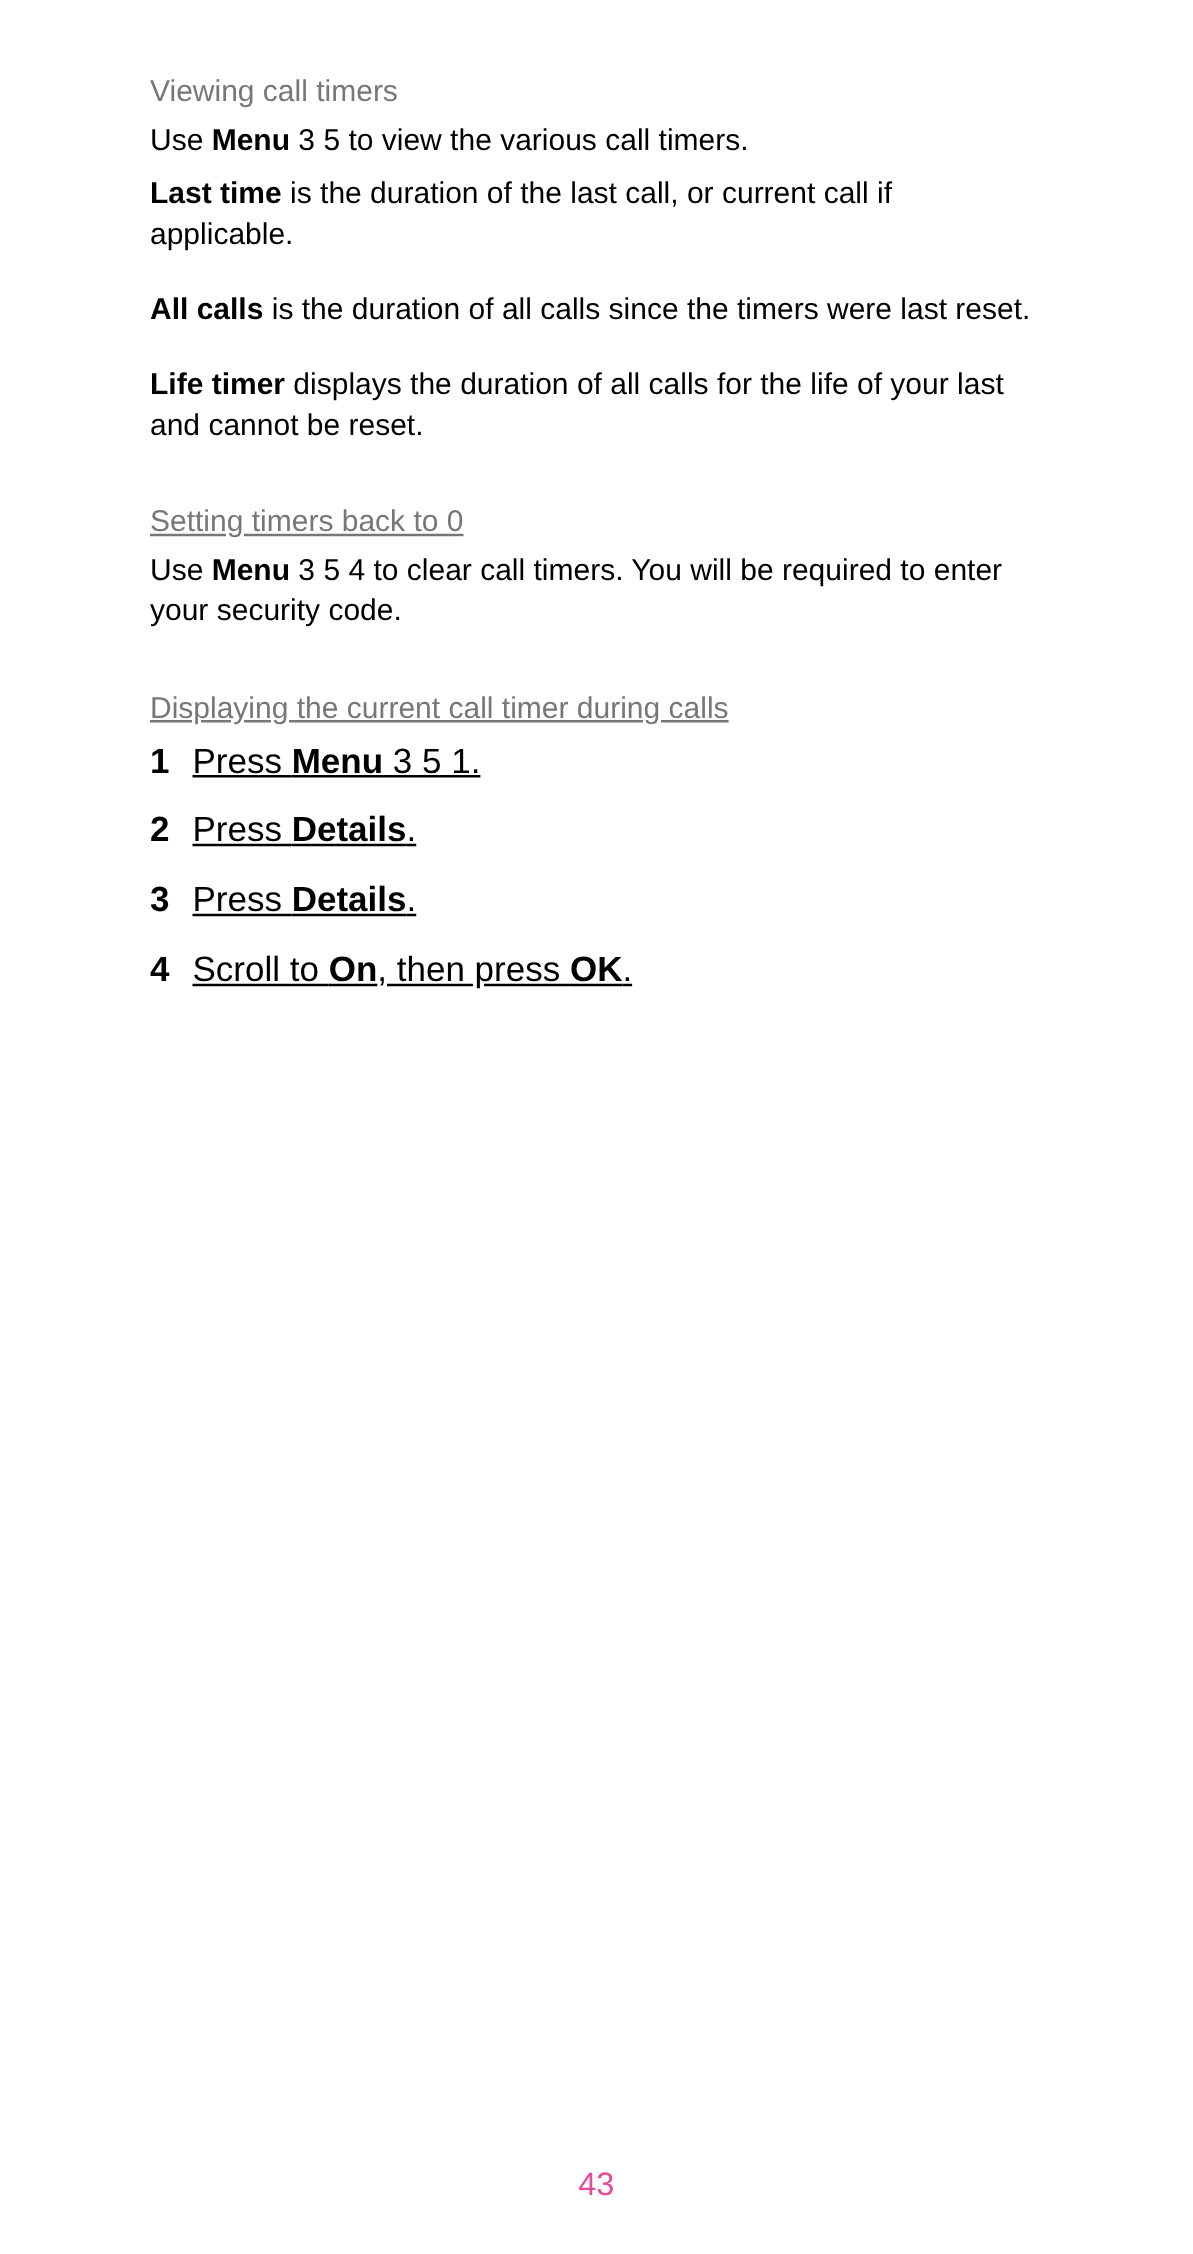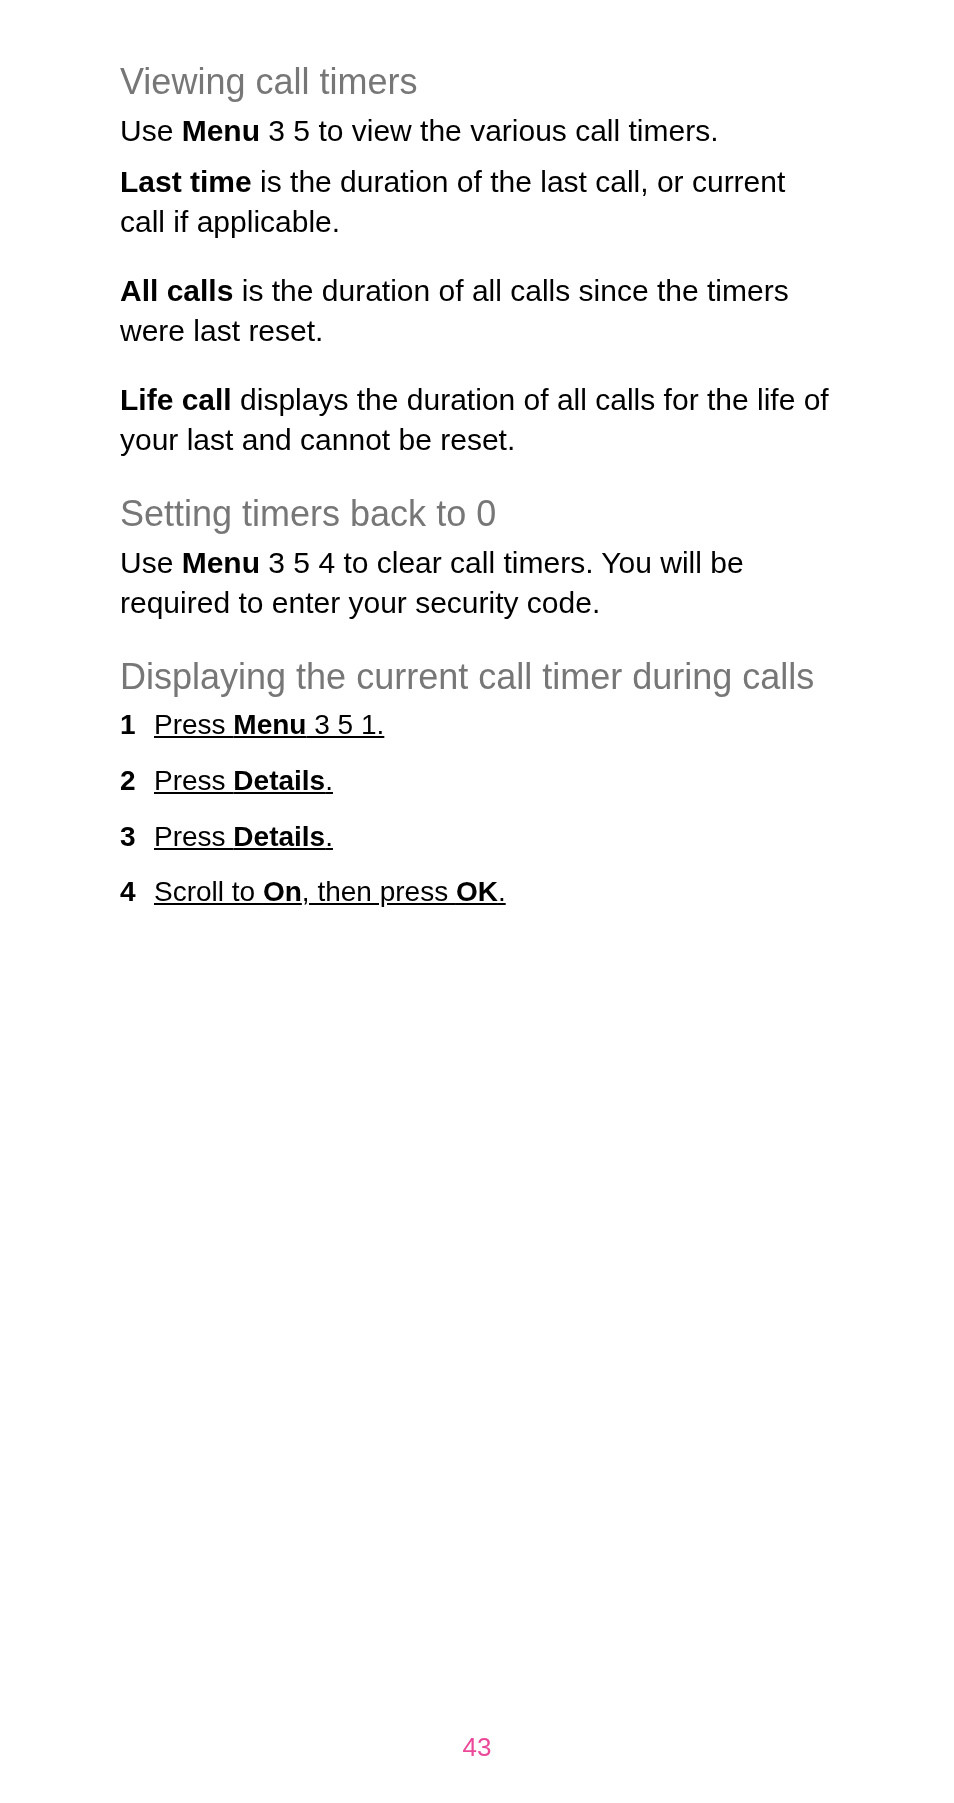--- a/index.html
+++ b/index.html
@@ -12,37 +12,38 @@
     color: #000000;
   }
   .page {
     box-sizing: border-box;
     width: 954px;
     height: 1803px;
     padding: 60px 120px 0 120px;
     position: relative;
   }
   h2 {
-    font-size: 36px;
+    font-size: 24px;
     font-weight: normal;
     color: #777777;
     margin: 0 0 8px 0;
     line-height: 1.2;
   }
   p {
-    font-size: 30px;
+    font-size: 24px;
     line-height: 1.35;
     margin: 0 0 28px 0;
     color: #000000;
   }
   .tight {
     margin-bottom: 10px;
   }
   .sec-gap {
-    margin-top: 31px;
+    margin-top: 47px;
+    text-decoration: underline;
   }
   strong {
     font-weight: bold;
   }
   ol.steps {
     list-style: none;
     padding: 0;
     margin: 8px 0 28px 0;
   }
   ol.steps li {
@@ -79,21 +80,21 @@
   <p class="tight">
     <span>Use </span><strong>Menu</strong><span> 3 5 to view the various call timers.</span>
   </p>
   <p>
     <strong>Last time</strong><span> is the duration of the last call, or current call if applicable.</span>
   </p>
   <p>
     <strong>All calls</strong><span> is the duration of all calls since the timers were last reset.</span>
   </p>
   <p>
-    <strong>Life call</strong><span> displays the duration of all calls for the life of your last and cannot be reset.</span>
+    <strong>Life timer</strong><span> displays the duration of all calls for the life of your last and cannot be reset.</span>
   </p>
 
   <h2 class="sec-gap">Setting timers back to 0</h2>
   <p>
     <span>Use </span><strong>Menu</strong><span> 3 5 4 to clear call timers. You will be required to enter your security code.</span>
   </p>
 
   <h2 class="sec-gap">Displaying the current call timer during calls</h2>
 
   <ol class="steps">

